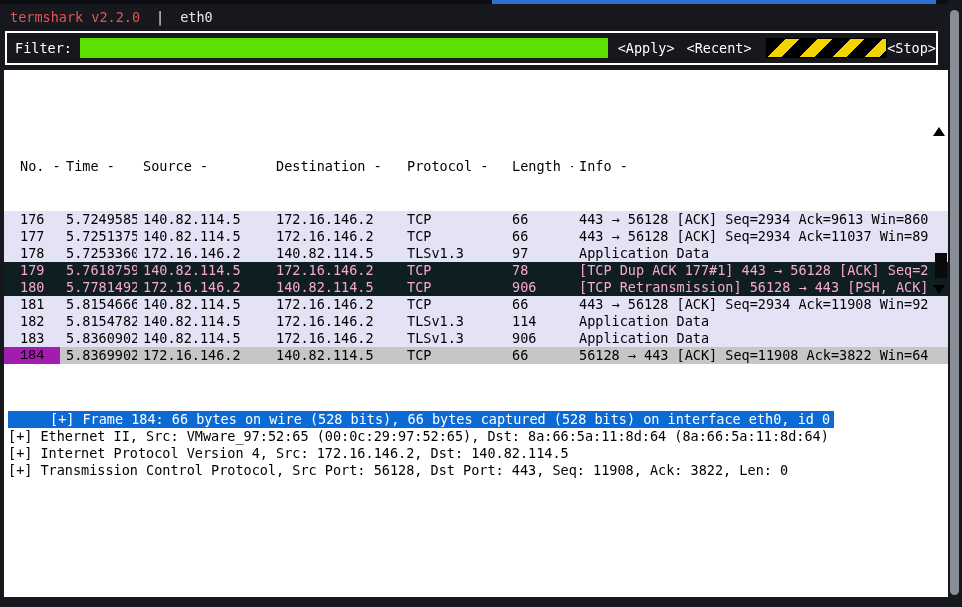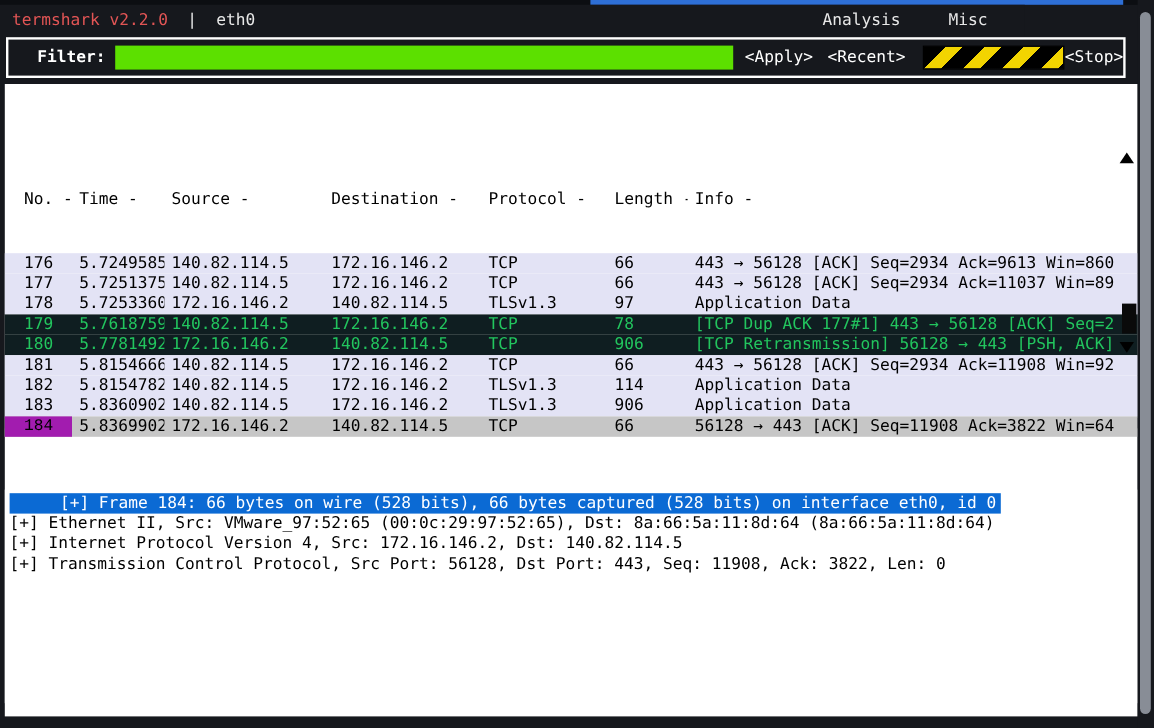--- a/index.html
+++ b/index.html
@@ -18,21 +18,21 @@
   
   .titlebar { position:absolute; left:0; top:4px; width:854px; height:26px; display:flex; align-items:center; background:#16181d; }
   .app-title { color:#e25555; margin-left:10px; }
   .tsep { margin-left:16px; }
   .iface { margin-left:16px; }
   .menus { margin-left:auto; display:flex; gap:40px; margin-right:31px; }
   .menu-item { cursor:default; }
 
   
   .filterbox { position:absolute; left:5px; top:31px; width:933px; height:34px; border:2px solid #ffffff; background:#16181d; display:flex; align-items:center; color:#fff; }
-  .filter-label { margin-left:24px;font-weight:bold; }
+  .filter-label { margin-left:8px; }
   .filter-input { margin-left:8px; width:538px; height:20px; background:#5ce000; border:0; outline:none; font-family:inherit; font-size:inherit; padding:0 4px; color:#000; }
   .btn { margin-left:10px;text-align:center; }
   .btn-recent { margin-left:12px; }
   .progress { width:124px; height:20px; margin-left:14px;
     background:repeating-linear-gradient(135deg,#000 0px,#000 13px,#f2d400 13px,#f2d400 23px);
     border:1px solid #000; }
   .btn-stop { margin-left:0; }
 
   
   .main { position:absolute; left:4px; top:70px; width:944px; height:527px; background:#fff; color:#000; }
@@ -40,21 +40,21 @@
   .gap1 { height:9px; background:#0f1116; }
   .structure-section { position:relative; height:178px; padding-top:3px; background:#fff; }
 
   
   .prow { display:flex; height:17px; }
   .list-header { height:19px; }
   .c { padding-left:6px; overflow:hidden; flex-shrink:0; }
   .c-no { width:56px;padding-left:16px; } .c-time { width:77px; } .c-src { width:133px; } .c-dst { width:131px; }
   .c-proto { width:105px; } .c-len { width:67px; } .c-info { flex:1 1 auto; }
   .r-even { background:#e3e3f5; color:#000; }
-  .r-bad  { background:#0f1e21; color:#22c55e; }
+  .r-bad  { background:#0f1e21; color:#f9a8d4; }
   .r-sel  { background:#c6c6c6; color:#000; }
   .r-sel .c-no { background:#a21caf;font-family:Liberation Mono, monospace; }
 
   
   .lsb-up, .lsb-down { position:absolute; right:3px; width:0; height:0; border-left:6px solid transparent; border-right:6px solid transparent; }
   .lsb-up   { top:6px;  border-bottom:9px solid #000; }
   .lsb-down { bottom:3px; border-top:9px solid #000; }
   .lsb-thumb { position:absolute; right:1px; top:132px; width:12px; height:25px; background:#0a0a0a; }
 
   
@@ -73,24 +73,20 @@
 <div class="screen">
 
   <div class="topstrip">
     <div class="topstrip-blue"></div>
   </div>
 
   <div class="titlebar">
     <span class="app-title">termshark v2.2.0</span>
     <span class="tsep">|</span>
     <span class="iface">eth0</span>
-    <span class="menus">
-      <span class="menu-item">Analysis</span>
-      <span class="menu-item">Misc</span>
-    </span>
   </div>
 
   <div class="filterbox">
     <span class="filter-label">Filter:</span>
     <input class="filter-input" value="" placeholder="" style="">
     <span class="btn">&lt;Apply&gt;</span>
     <span class="btn btn-recent">&lt;Recent&gt;</span>
     <span class="progress"></span>
     <span class="btn btn-stop">&lt;Stop&gt;</span>
   </div>

